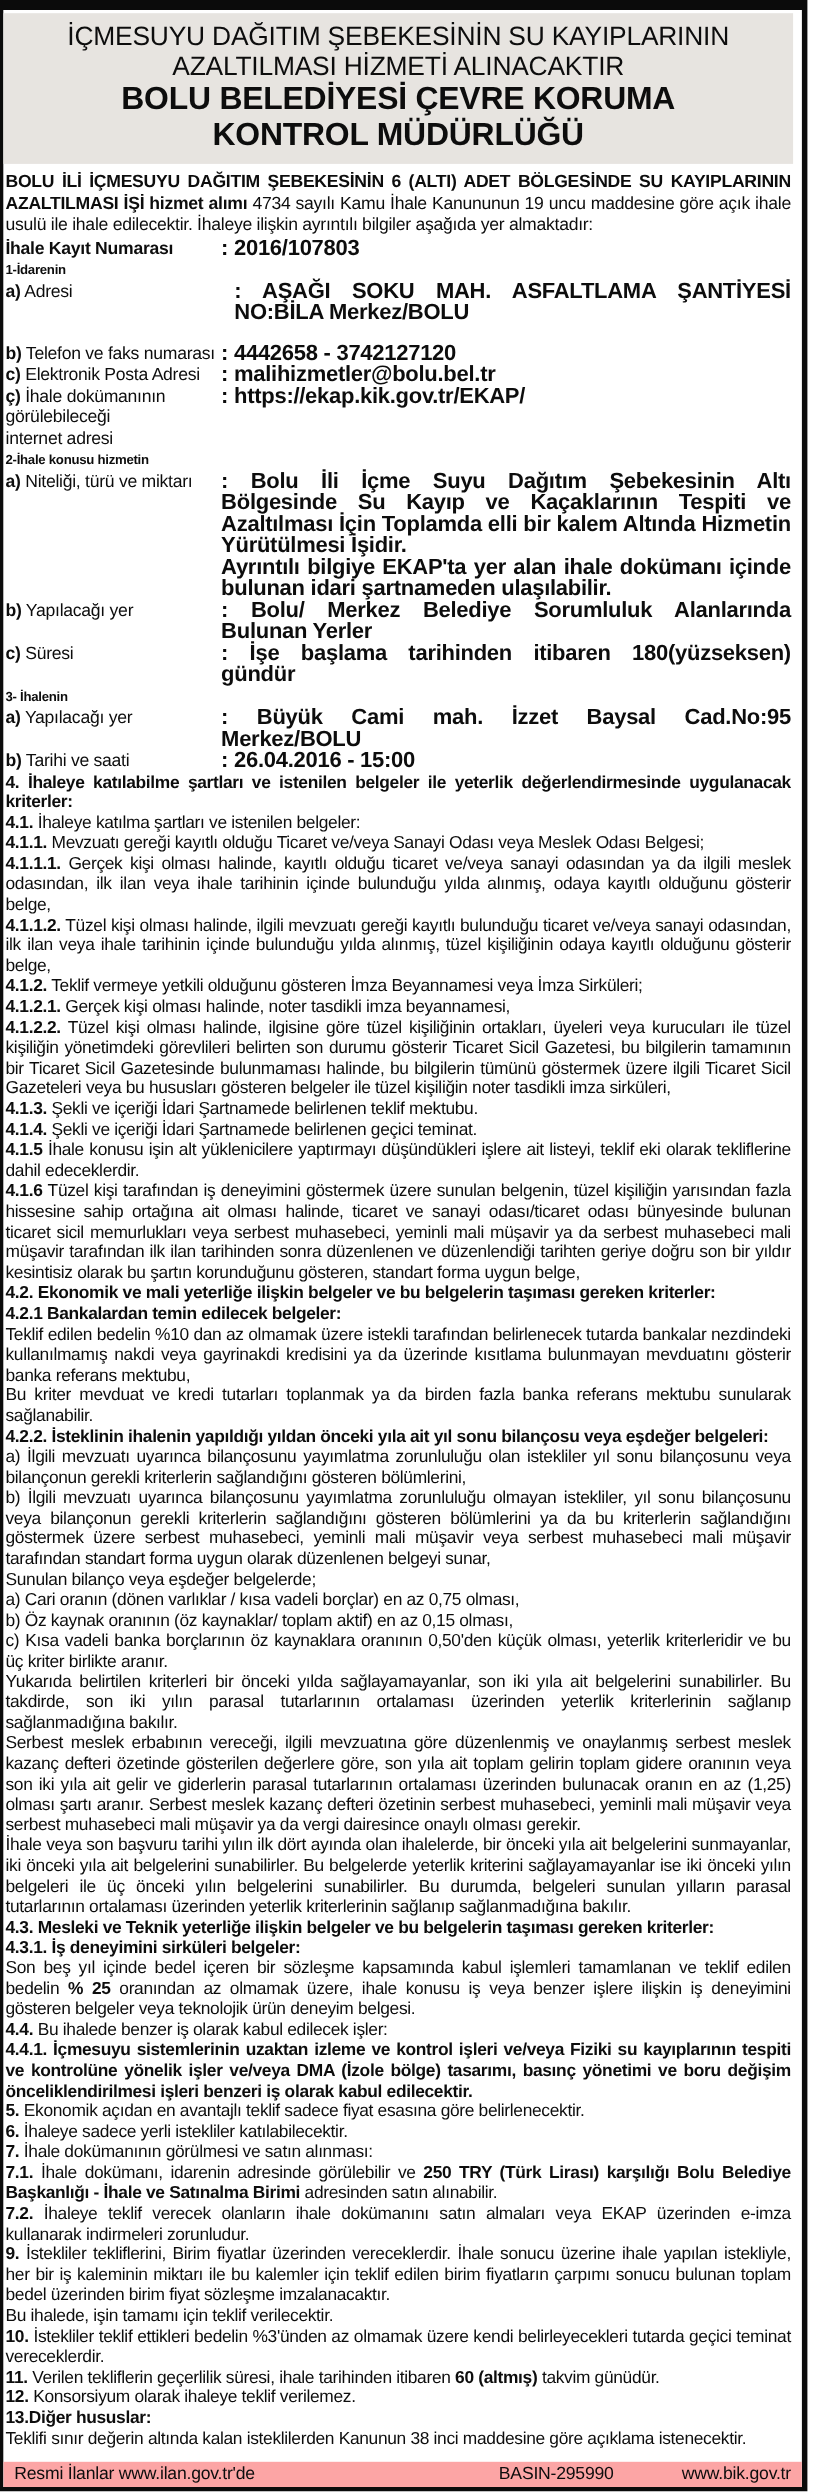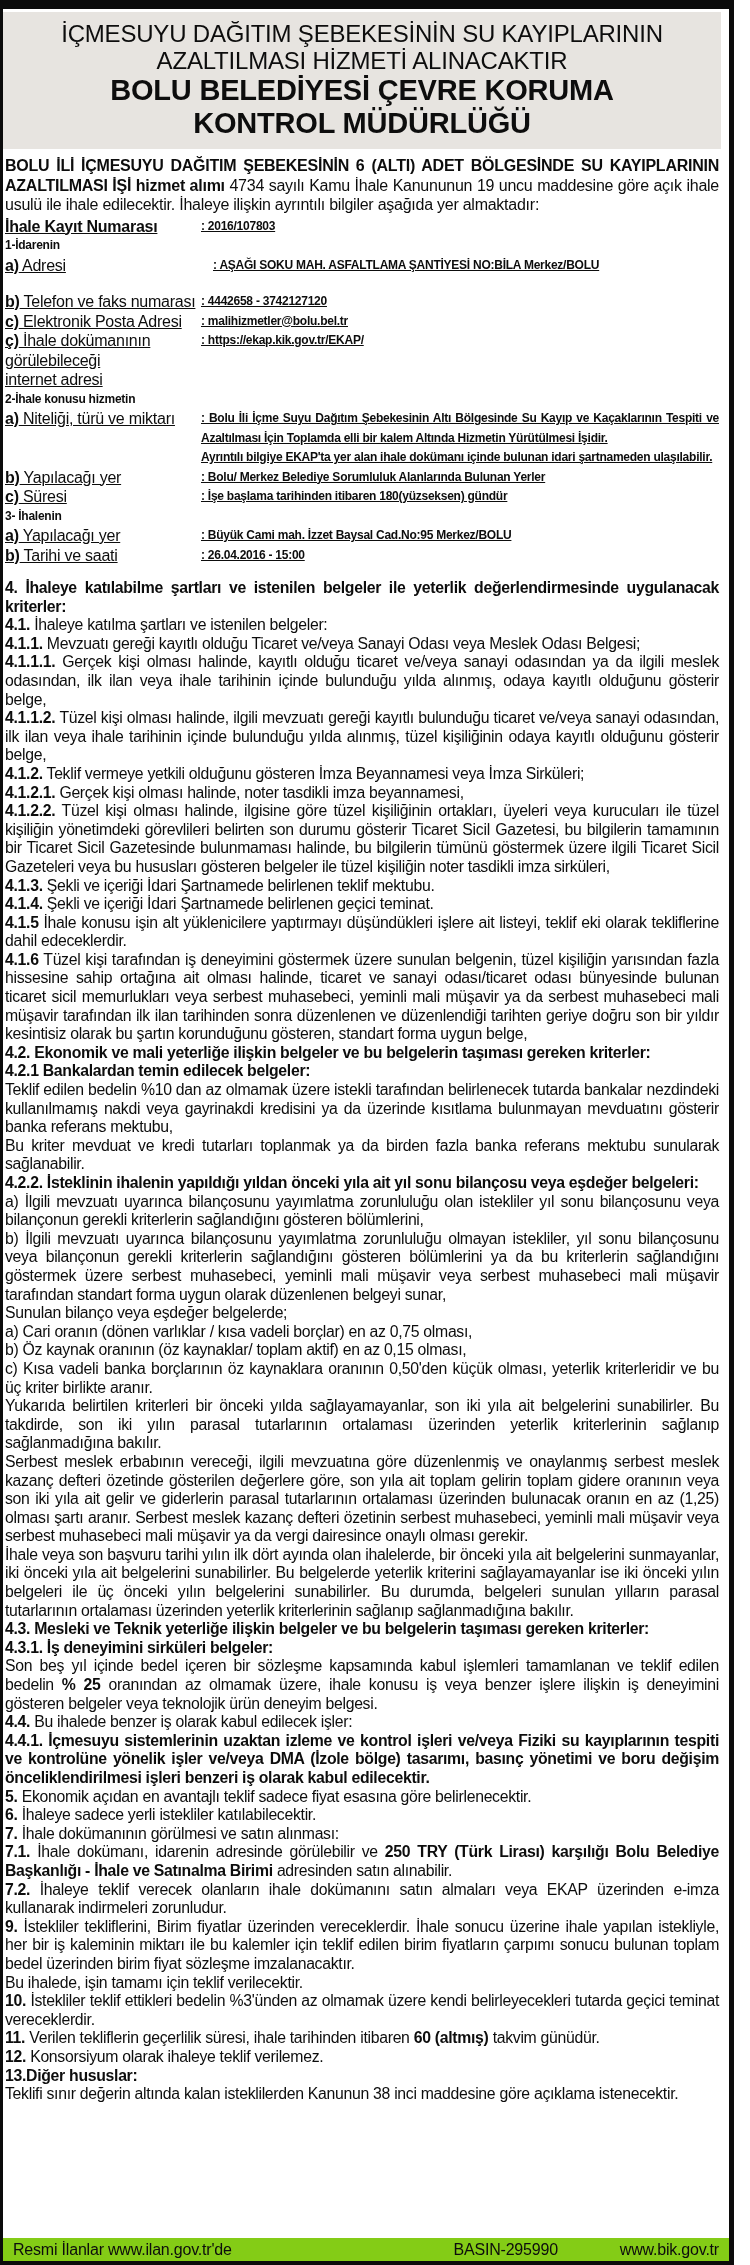--- a/index.html
+++ b/index.html
@@ -24,33 +24,33 @@
   }
   .h-sub{font-size:24px;line-height:27px;font-weight:normal;letter-spacing:-0.2px;}
   .h-main{font-size:29px;line-height:33px;font-weight:bold;letter-spacing:-0.2px;}
   .intro{
     margin:7px 2px 2px 2px;
     font-size:16px;line-height:19.5px;
     text-align:justify;letter-spacing:-0.25px;
   }
   .kv-block{margin:0 2px;}
   .kv-heading{font-weight:bold;font-size:12px;line-height:19.5px;letter-spacing:-0.25px;}
-  .kv-row{display:flex;align-items:flex-start;text-decoration:underline;}
+  .kv-row{display:flex;align-items:flex-start;}
   .kv-row.bottom{align-items:flex-start;}
   .kv-row.gap{margin-bottom:17px;gap:12px;}
   .kv-label{flex:0 0 196px;width:196px;font-size:16px;line-height:19.5px;letter-spacing:-0.25px;}
-  .kv-value{flex:1 1 auto;font-size:12px;line-height:19.5px;letter-spacing:-0.25px;}
+  .kv-value{flex:1 1 auto;font-size:20px;line-height:19.5px;letter-spacing:-0.25px;}
   .kv-vp{text-align:justify;}
-  .paras{margin:14px 2px 0 2px;}
+  .paras{margin:1px 2px 0 2px;}
   .paras p{margin:0;font-size:15.8px;line-height:18.6px;text-align:justify;letter-spacing:-0.3px;}
   b{font-weight:bold;}
   .footer-bar{
     position:absolute;left:0;right:0;bottom:0;
     height:23px;
-    background:#84cc16;
+    background:#fca5a5;
     display:flex;align-items:center;
     box-sizing:border-box;
     padding:0 10px;
     font-size:16px;letter-spacing:-0.2px;
   }
   .footer-basin{margin-left:auto;margin-right:62px;}
 </style>
 </head>
 <body>
 

